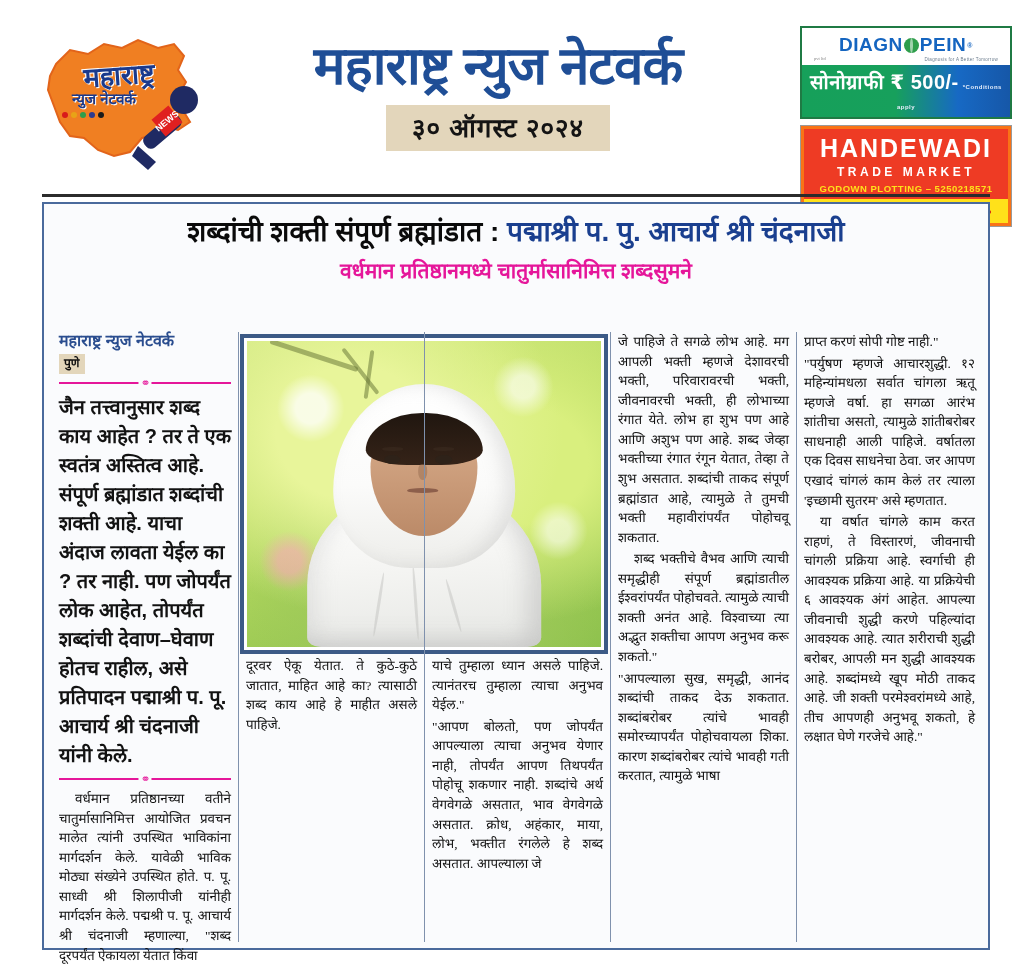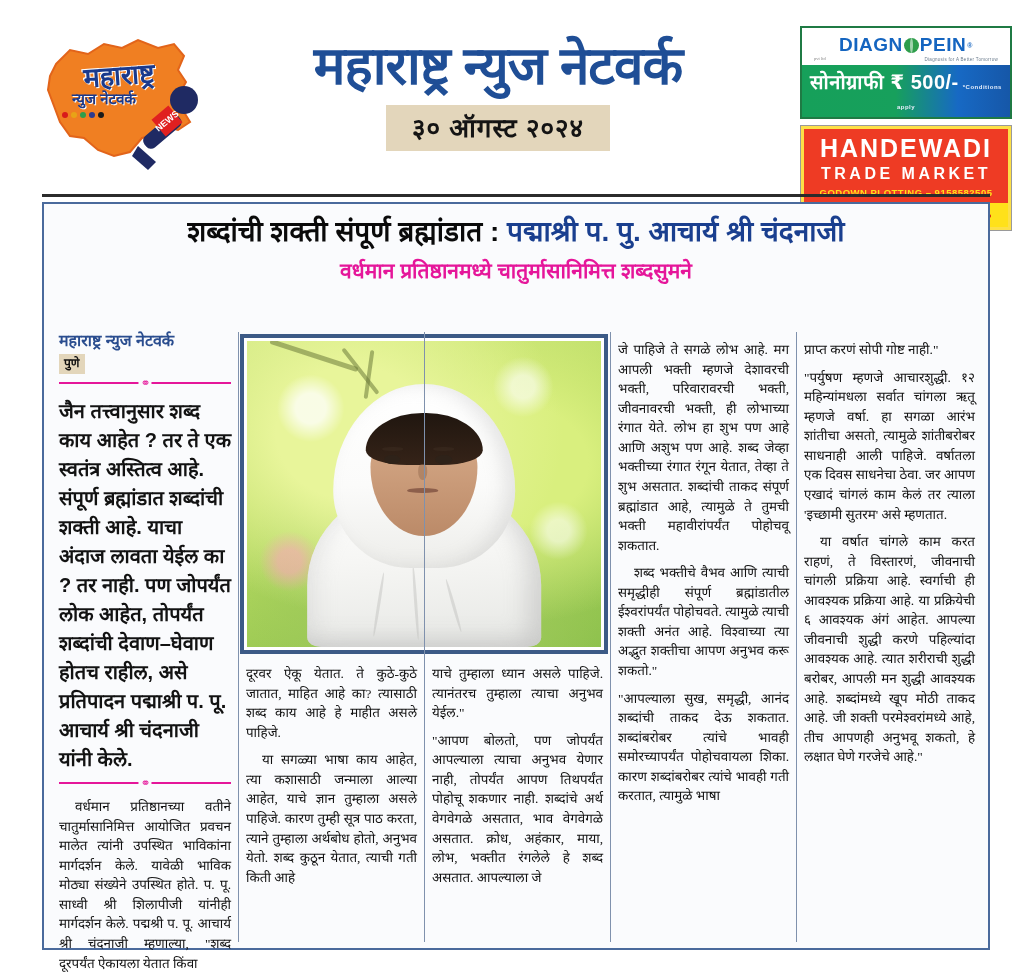--- a/index.html
+++ b/index.html
@@ -59,29 +59,29 @@
   .d-sub-left{font-size:4.5px;color:#8a8a8a;}
   .d-bottom{
     background:linear-gradient(90deg,#16a05a 0%,#17a05c 45%,#1769c4 75%,#1657a8 100%);
     text-align:center;padding:3px 2px 4px 2px;
   }
   .d-price{
     font-family:"Liberation Sans","DejaVu Sans",sans-serif;
     font-weight:bold;font-size:20px;color:#ffffff;letter-spacing:.5px;
   }
 
-  .ad-hand{border:1px solid #9a9a9a;padding:3px;background:#fde047;}
+  .ad-hand{border:1px solid #9a9a9a;padding:3px;background:#f97316;}
   .hand-red{background:#ee3b24;text-align:center;padding:7px 4px 5px 4px;}
   .h-name{
     font-family:"Liberation Sans","DejaVu Sans",sans-serif;
     font-weight:bold;font-size:25px;color:#fff;letter-spacing:2px;line-height:1;
   }
   .h-sub{
     font-family:"Liberation Sans","DejaVu Sans",sans-serif;
-    font-weight:bold;font-size:16px;color:#fff;letter-spacing:3.5px;margin-top:4px;
+    font-weight:bold;font-size:12px;color:#fff;letter-spacing:3.5px;margin-top:4px;
   }
   .h-phone{
     font-family:"Liberation Sans","DejaVu Sans",sans-serif;
     font-weight:bold;font-size:9.5px;color:#ffe11a;letter-spacing:.5px;margin-top:4px;
   }
   .hand-yellow{background:#ffe11a;text-align:center;padding:3px 2px;}
   .h-proj{
     font-family:"Liberation Sans","DejaVu Sans",sans-serif;
     font-weight:bold;font-size:9.5px;color:#d31d12;letter-spacing:.6px;
   }
@@ -111,21 +111,21 @@
   .cols{
     position:absolute;left:0;top:128px;right:0;bottom:0;
     display:flex;padding:0 6px 6px 8px;box-sizing:border-box;
   }
   .col{
     position:relative;width:186px;box-sizing:border-box;
     padding:0 7px;font-size:13.4px;line-height:1.46;
     color:#121212;text-align:justify;
   }
   .col + .col{border-left:1px solid #7f91ad;}
-  .col p{margin:8px 0 2px 0;text-indent:16px;}
+  .col p{margin:0 0 2px 0;text-indent:16px;}
   .col p.noindent{text-indent:0;}
 
   
   .byline{
     font-family:"Liberation Sans","DejaVu Sans",sans-serif;
     font-weight:bold;font-size:16px;color:#2a4d8f;line-height:1.1;
     margin-bottom:3px;
   }
   .place{
     display:inline-block;background:#e3d6bb;color:#111;
@@ -274,21 +274,21 @@
         <div class="d-bottom">
           <span class="d-price">सोनोग्राफी ₹ 500/-</span>
           <span class="d-price" style="font-size:6px;color:#e6eefb;">*Conditions apply</span>
         </div>
       </div>
 
       <div class="ad ad-hand">
         <div class="hand-red">
           <div class="h-name">HANDEWADI</div>
           <div class="h-sub">TRADE MARKET</div>
-          <div class="h-phone">GODOWN PLOTTING – 9158582505</div>
+          <div class="h-phone">GODOWN PLOTTING – 5250218571</div>
         </div>
         <div class="hand-yellow">
           <span class="h-proj">A PROJECT BY SANTOSH GROUP</span>
         </div>
       </div>
 
     </div>
   </div>
 
   <div class="top-rule"></div>
@@ -339,21 +339,20 @@
         </div>
         <div class="divider">
           <span class="orn">⚭</span>
         </div>
         <p>वर्धमान प्रतिष्ठानच्या वतीने चातुर्मासानिमित्त आयोजित प्रवचन मालेत त्यांनी उपस्थित भाविकांना मार्गदर्शन केले. यावेळी भाविक मोठ्या संख्येने उपस्थित होते. प. पू. साध्वी श्री शिलापीजी यांनीही मार्गदर्शन केले. पद्मश्री प. पू. आचार्य श्री चंदनाजी म्हणाल्या, "शब्द दूरपर्यंत ऐकायला येतात किंवा</p>
       </div>
 
       <div class="col">
         <div style="height:324px;"></div>
         <p class="noindent">दूरवर ऐकू येतात. ते कुठे-कुठे जातात, माहित आहे का? त्यासाठी शब्द काय आहे हे माहीत असले पाहिजे.</p>
-        <p>या सगळ्या भाषा काय आहेत, त्या कशासाठी जन्माला आल्या आहेत, याचे ज्ञान तुम्हाला असले पाहिजे. कारण तुम्ही सूत्र पाठ करता, त्याने तुम्हाला अर्थबोध होतो, अनुभव येतो. शब्द कुठून येतात, त्याची गती किती आहे</p>
       </div>
 
       <div class="col">
         <div style="height:324px;"></div>
         <p class="noindent">याचे तुम्हाला ध्यान असले पाहिजे. त्यानंतरच तुम्हाला त्याचा अनुभव येईल."</p>
         <p class="noindent">"आपण बोलतो, पण जोपर्यंत आपल्याला त्याचा अनुभव येणार नाही, तोपर्यंत आपण तिथपर्यंत पोहोचू शकणार नाही. शब्दांचे अर्थ वेगवेगळे असतात, भाव वेगवेगळे असतात. क्रोध, अहंकार, माया, लोभ, भक्तीत रंगलेले हे शब्द असतात. आपल्याला जे</p>
       </div>
 
       <div class="col">
         <p class="noindent">जे पाहिजे ते सगळे लोभ आहे. मग आपली भक्ती म्हणजे देशावरची भक्ती, परिवारावरची भक्ती, जीवनावरची भक्ती, ही लोभाच्या रंगात येते. लोभ हा शुभ पण आहे आणि अशुभ पण आहे. शब्द जेव्हा भक्तीच्या रंगात रंगून येतात, तेव्हा ते शुभ असतात. शब्दांची ताकद संपूर्ण ब्रह्मांडात आहे, त्यामुळे ते तुमची भक्ती महावीरांपर्यंत पोहोचवू शकतात.</p>

